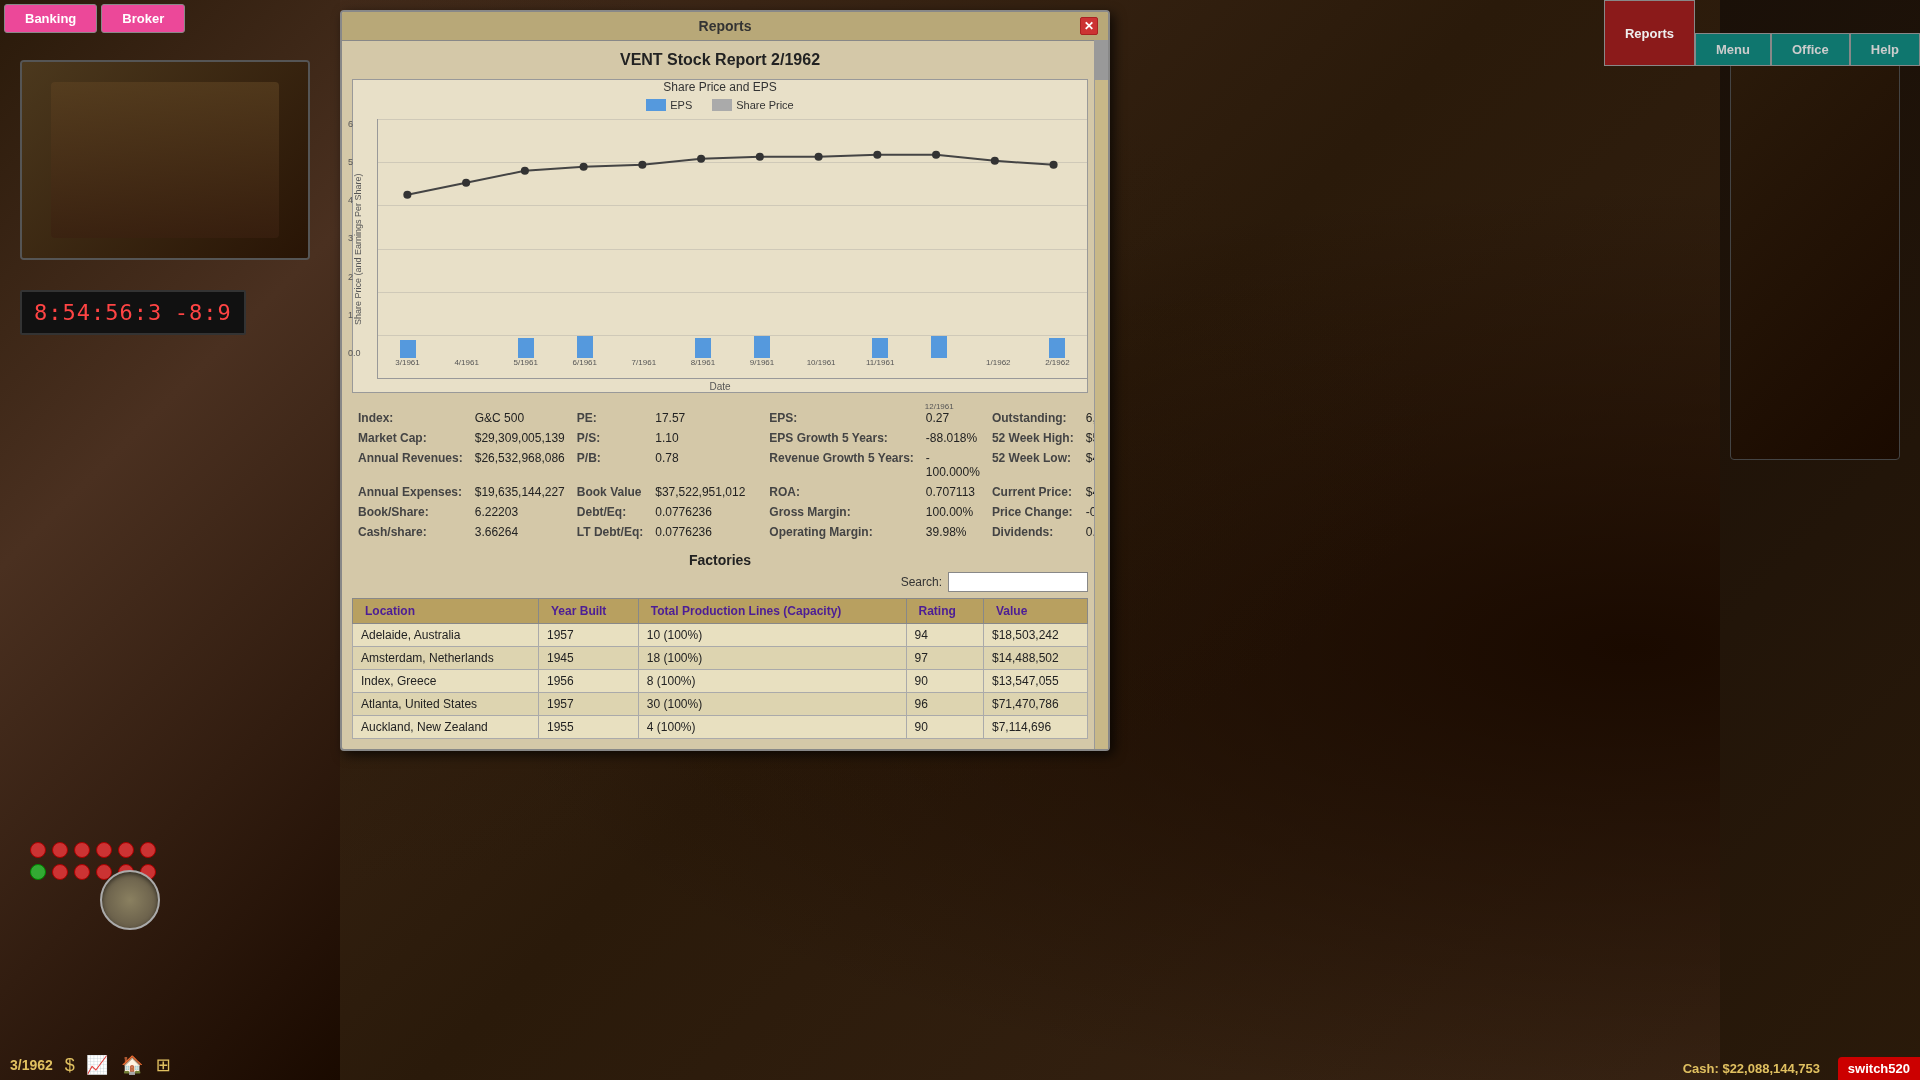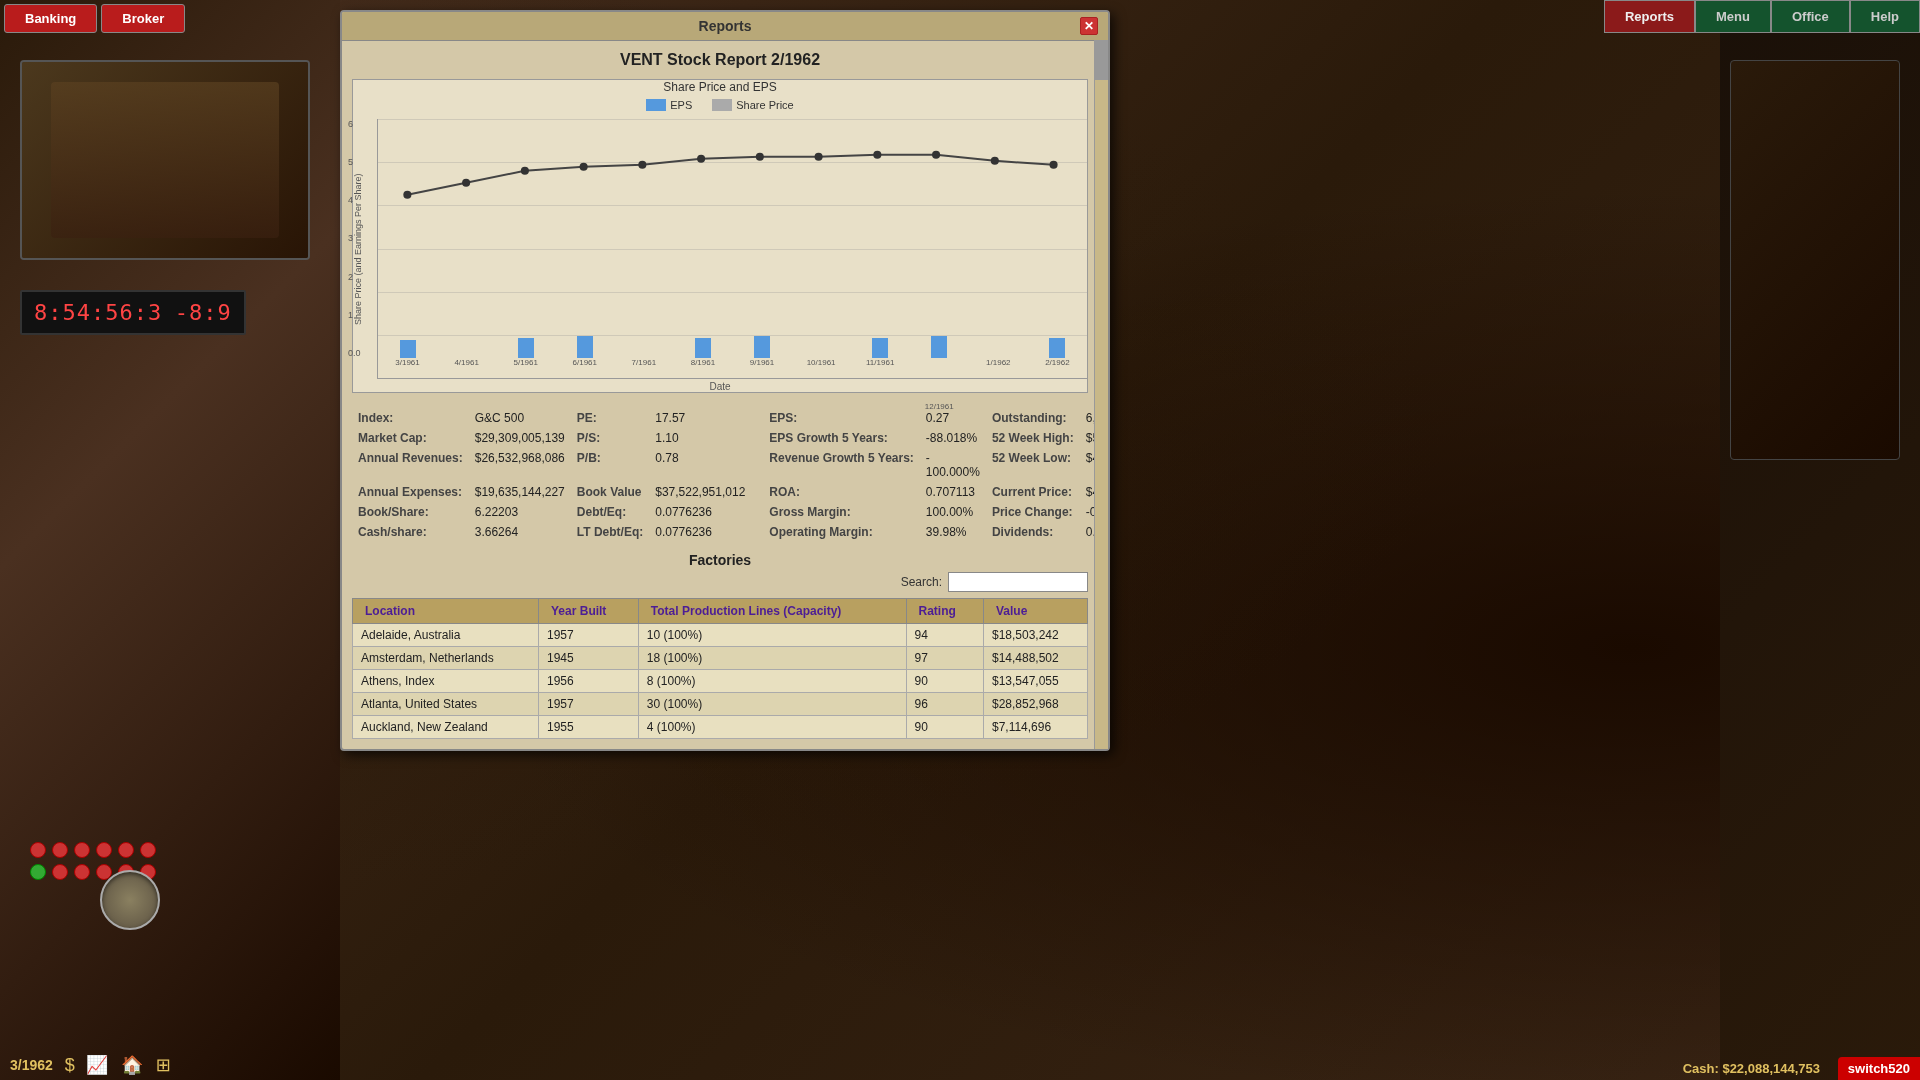--- a/index.html
+++ b/index.html
@@ -33,21 +33,21 @@
       padding: 4px;
       z-index: 100;
     }
 
     .bottom-left-btn {
       padding: 6px 20px;
       border: 1px solid #888;
       border-radius: 3px;
       cursor: pointer;
       font-size: 13px;
-      background: #b91c1c;
+      background: #ec4899;
       color: #fff;
       font-weight: bold;
     }
 
     .status-date {
       color: #e0c060;
       font-size: 14px;
       font-weight: bold;
     }
 
@@ -359,22 +359,23 @@
       cursor: pointer;
       border: 1px solid #888;
     }
 
     .tr-btn-active {
       background: #8B1A1A;
       color: #eee;
     }
 
     .tr-btn-inactive {
-      background: #14532d;
+      background: #0f766e;
       color: #ccc;
+      margin-top: 33px;
     }
 
   </style>
 </head>
 <body>
 
 <div class="bg-texture"></div>
 
 <div class="left-side-bg">
 
@@ -651,32 +652,32 @@
     <td>$18,503,242</td>
   </tr>
           <tr>
     <td>Amsterdam, Netherlands</td>
     <td>1945</td>
     <td>18  (100%)</td>
     <td>97</td>
     <td>$14,488,502</td>
   </tr>
           <tr>
-    <td>Athens, Index</td>
+    <td>Index, Greece</td>
     <td>1956</td>
     <td>8  (100%)</td>
     <td>90</td>
     <td>$13,547,055</td>
   </tr>
           <tr>
     <td>Atlanta, United States</td>
     <td>1957</td>
     <td>30  (100%)</td>
     <td>96</td>
-    <td>$28,852,968</td>
+    <td>$71,470,786</td>
   </tr>
           <tr>
     <td>Auckland, New Zealand</td>
     <td>1955</td>
     <td>4  (100%)</td>
     <td>90</td>
     <td>$7,114,696</td>
   </tr>
         </tbody>
     </table>

